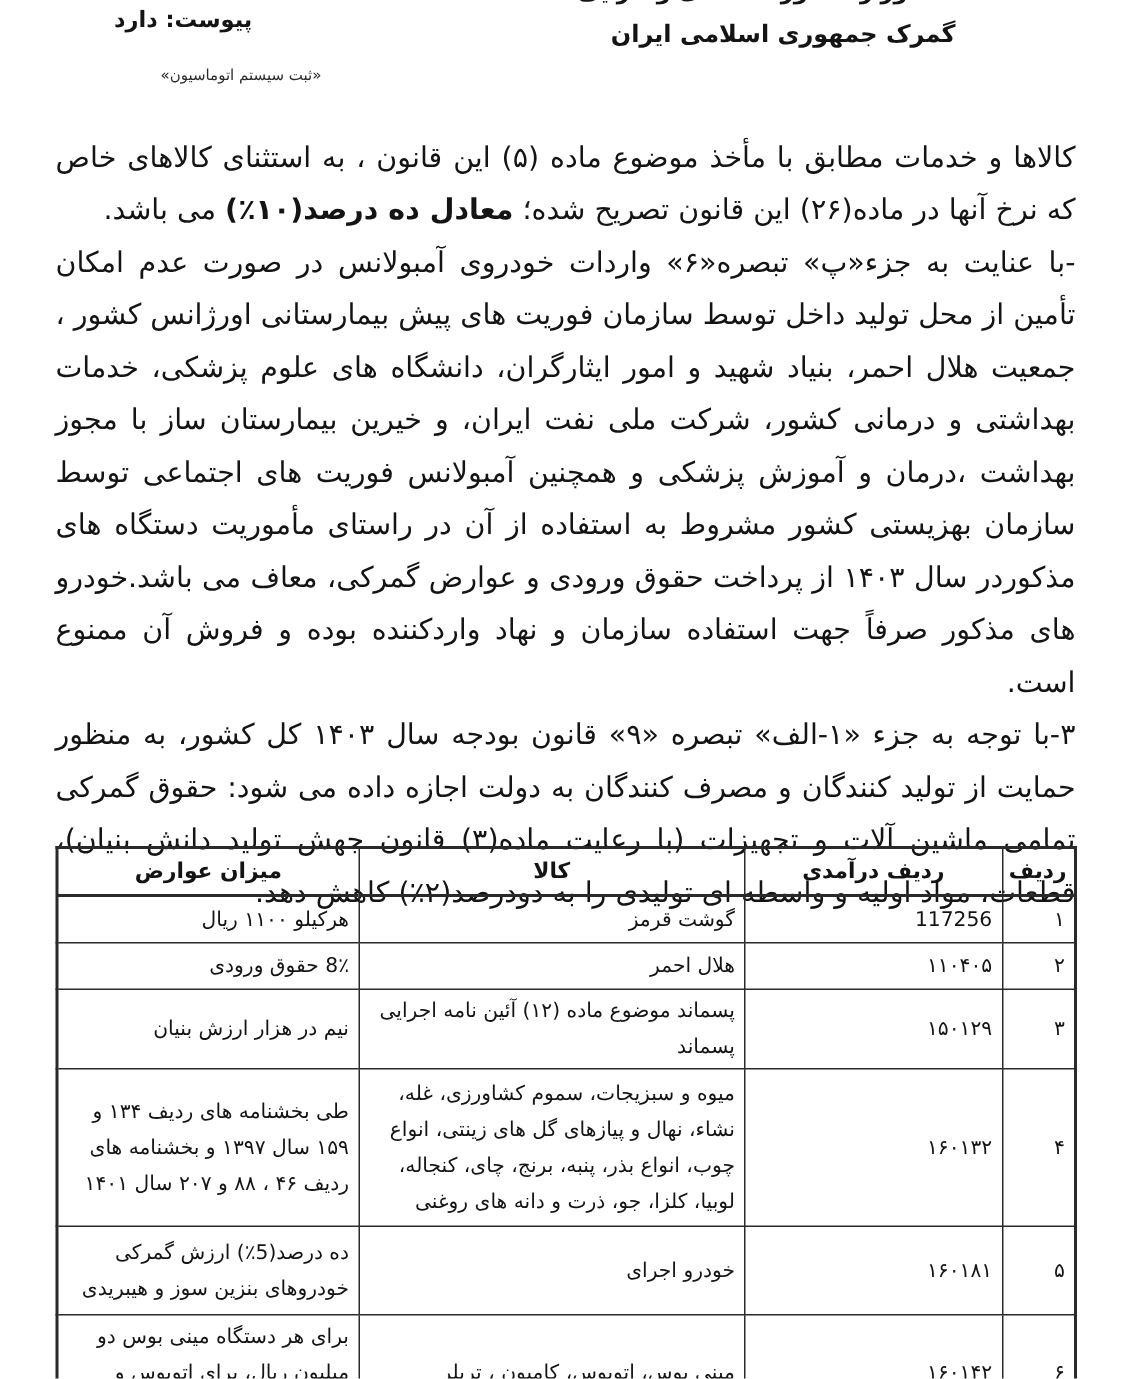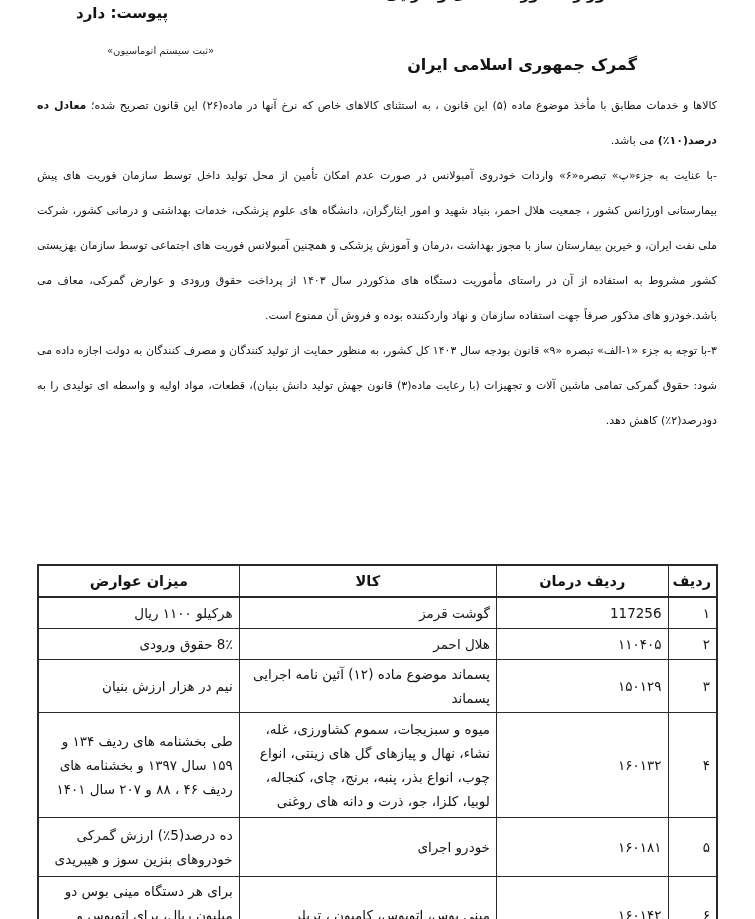--- a/index.html
+++ b/index.html
@@ -14,35 +14,35 @@
   }
   .page { position:absolute; inset:0; }
 
   
   .ministry {
     position:absolute; top:-15px; right:150px;
     font-weight:bold; font-size:15px; white-space:nowrap;
   }
   .customs {
     position:absolute; top:13px; right:118px;
-    font-weight:bold; font-size:16px; white-space:nowrap;margin-top:42px;
+    font-weight:bold; font-size:16px; white-space:nowrap;
   }
   .attachment {
     position:absolute; top:4px; left:76px;
     font-weight:bold; font-size:15px; white-space:nowrap;
   }
   .automation {
     position:absolute; top:45px; left:95px;
     font-size:10px; color:#2b2b2b; white-space:nowrap;margin-left:12px;
   }
 
   
   .body-text {
     position:absolute; top:88px; right:38px; width:680px;
-    font-size:11px; line-height:35px;
+    font-size:19px; line-height:35px;
     text-align:justify;
   }
   .body-text p { margin:0; }
   .bold { font-weight:bold; }
 
   
   table.tariff {
     position:absolute; top:564px; right:37px;
     width:681px;
     border-collapse:collapse;
@@ -89,21 +89,21 @@
   <table class="tariff">
     <colgroup>
       <col class="c-radif">
         <col class="c-daramadi">
         <col class="c-kala">
         <col class="c-avarez">
     </colgroup>
     <thead>
       <tr>
         <th>ردیف</th>
-        <th>ردیف درمان</th>
+        <th>ردیف درآمدی</th>
         <th>کالا</th>
         <th>میزان عوارض</th>
       </tr>
     </thead>
     <tbody>
       <tr class="h-s">
         <td>۱</td>
         <td>117256</td>
         <td>گوشت قرمز</td>
         <td>هرکیلو ۱۱۰۰ ریال</td>

